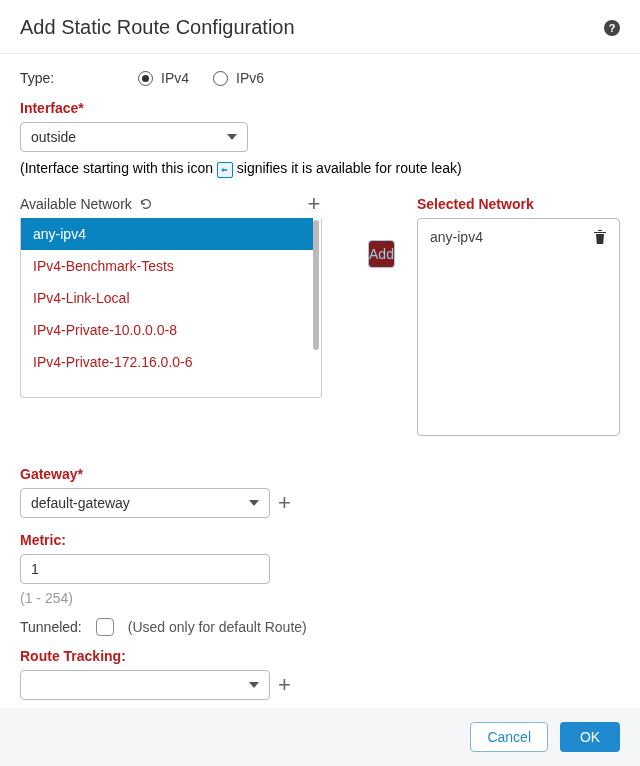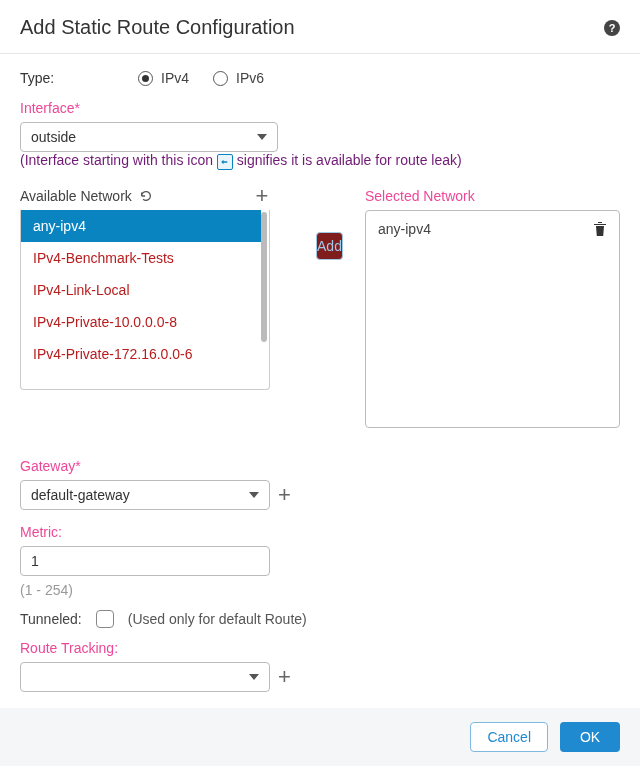--- a/index.html
+++ b/index.html
@@ -25,39 +25,39 @@
   .row { display:flex; align-items:center; }
   .type-row { margin-bottom:14px; }
   .type-label { width:118px; color:#333; }
   .radio-wrap { display:flex; align-items:center; margin-right:24px; cursor:pointer; }
   .radio-outer {
     width:15px; height:15px; border:1px solid #555; border-radius:50%;
     display:flex; align-items:center; justify-content:center; margin-right:8px;
     background:#fff;
   }
   .radio-inner { width:7px; height:7px; border-radius:50%; background:#333; }
-  .section-label { color:#ec4899; margin-bottom:6px; }
+  .section-label { color:#b91c1c; margin-bottom:6px;font-weight:bold; }
   .select {
     height:30px; border:1px solid #bbb; border-radius:4px; background:#fff;
     display:flex; align-items:center; justify-content:space-between;
     padding:0 10px; cursor:pointer; font-size:14px; color:#333;
   }
   .select .caret {
     width:0; height:0; border-left:5px solid transparent; border-right:5px solid transparent;
     border-top:6px solid #555;
   }
-  .interface-sel { width:258px; }
-  .hint { color:#701a75; }
+  .interface-sel { width:228px; }
+  .hint { margin-top:8px; color:#000000; }
   .leak-icon {
     display:inline-flex; width:16px; height:16px; border:1px solid #0a84c1;
     border-radius:2px; align-items:center; justify-content:center; vertical-align:-3px;
     background:#eaf5fb; color:#0a84c1; font-size:10px;
   }
   .columns { display:flex; margin-top:18px; gap:0; }
-  .col-left { width:250px; }
+  .col-left { width:302px; }
   .col-mid  { width:95px; display:flex; align-items:flex-start; justify-content:center; padding-top:44px; }
   .col-right{ flex:1; }
   .avail-head { display:flex; align-items:center; justify-content:space-between; margin-bottom:6px; }
   .avail-head-left { display:flex; align-items:center; gap:6px; }
   .refresh-icon, .plus-icon {
     width:16px; height:16px; display:inline-flex; align-items:center; justify-content:center;
     cursor:pointer; color:#555;
   }
   .plus-big { font-size:22px; line-height:1; font-weight:300; color:#666; }
   .search-box {

